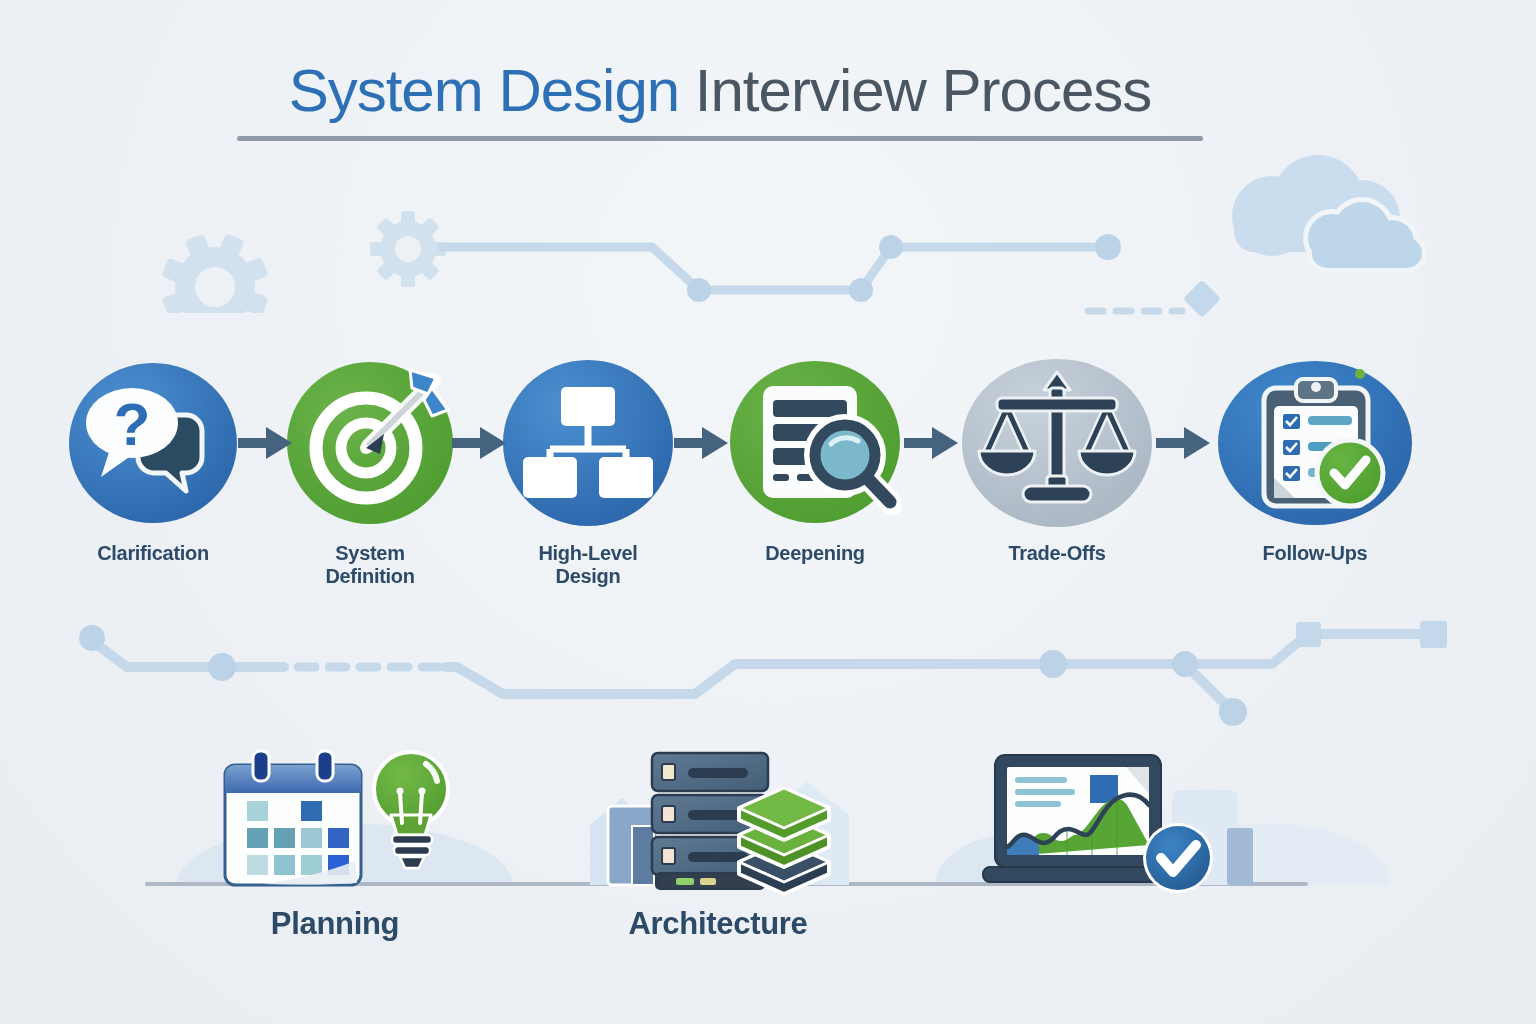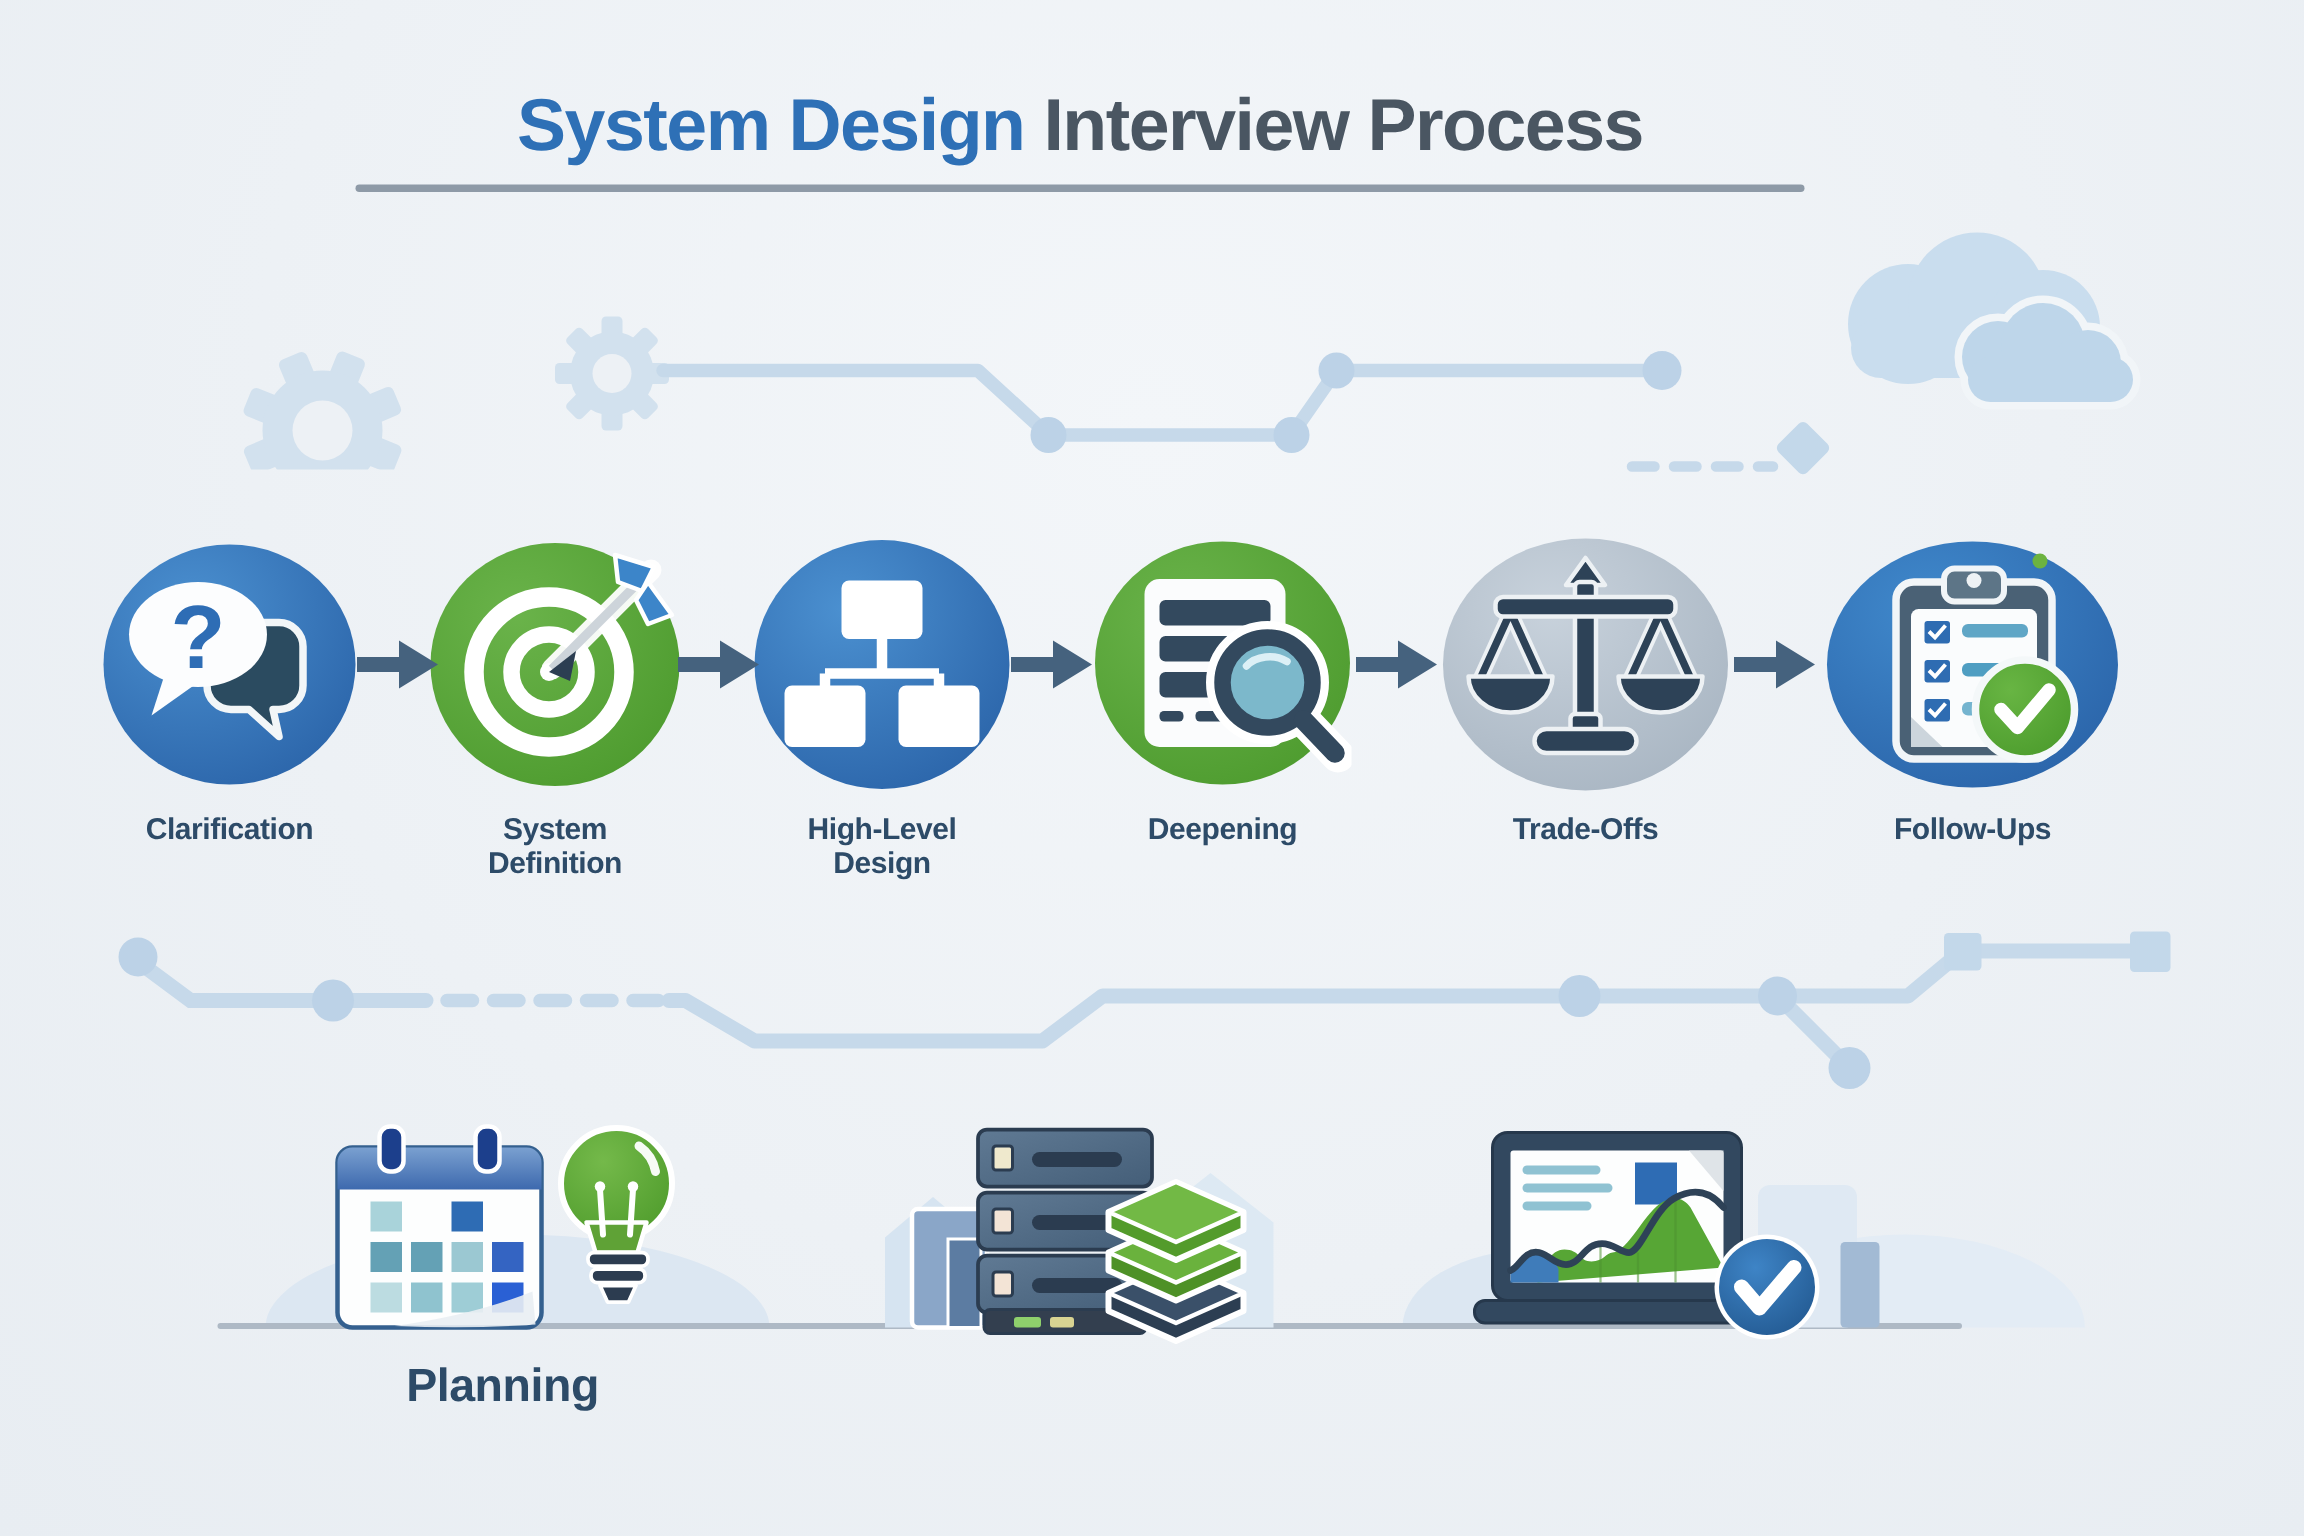--- a/index.html
+++ b/index.html
@@ -3,21 +3,21 @@
 <meta charset="utf-8">
 <style>
   html,body{margin:0;padding:0;background:#dfe6ec;}
   .canvas{
     position:relative;width:1536px;height:1024px;overflow:hidden;
     background:radial-gradient(ellipse at 50% 28%, #f3f6f9 0%, #edf1f5 55%, #e8edf2 100%);
     font-family:"Liberation Sans", sans-serif;
   }
   .decor{position:absolute;left:0;top:0;z-index:0;}
   .header{position:absolute;left:0;top:56px;width:1440px;text-align:center;z-index:2;}
-  .title{font-size:49px;font-weight:700;letter-spacing:-1px;line-height:1.15;margin:0;}
+  .title{font-size:60px;font-weight:400;letter-spacing:-1px;line-height:1.15;margin:0;}
   .title-main{color:#2e70b6;}
   .title-rest{color:#4a5662;}
   .underline{width:966px;height:5px;background:#8e9aa7;border-radius:3px;margin:11px auto 0;}
   .steps{position:absolute;left:0;top:0;width:1536px;height:700px;z-index:2;}
   .step{position:absolute;top:358px;width:220px;display:flex;flex-direction:column;align-items:center;}
   .icon-wrap{height:170px;display:flex;align-items:center;justify-content:center;}
   .step-label{
     margin-top:14px;font-size:20px;font-weight:700;color:#2d4b68;
     text-align:center;white-space:pre-line;line-height:1.17;letter-spacing:-0.3px;
   }
@@ -413,20 +413,21 @@
       <g stroke-linejoin="round">
         <path d="M204,102 L249,122 v12 L204,154 L159,134 v-12 Z" fill="#2c3e52" stroke="#ffffff" stroke-width="4"></path>
         <path d="M204,102 L249,122 L204,142 L159,122 Z" fill="#3a5069" stroke="#ffffff" stroke-width="3"></path>
         <path d="M204,75 L249,95 v12 L204,127 L159,107 v-12 Z" fill="#4e9127" stroke="#ffffff" stroke-width="4"></path>
         <path d="M204,75 L249,95 L204,115 L159,95 Z" fill="#6ab23d" stroke="#ffffff" stroke-width="3"></path>
         <path d="M204,48 L249,68 v12 L204,100 L159,80 v-12 Z" fill="#539b2b" stroke="#ffffff" stroke-width="4"></path>
         <path d="M204,48 L249,68 L204,88 L159,68 Z" fill="#72b945" stroke="#ffffff" stroke-width="3"></path>
       </g>
     </svg>
   </div>
+  <div class="bottom-label" style="left:568px">Architecture</div>
 
   <div class="bottom-item" style="left:950px;top:742px">
     <svg width="310" height="160" viewBox="0 0 310 160">
       <defs>
         <radialGradient id="chk" cx="38%" cy="30%" r="80%">
           <stop offset="0" stop-color="#3e84c6"></stop>
             <stop offset="1" stop-color="#235a92"></stop>
         </radialGradient>
       </defs>
 

